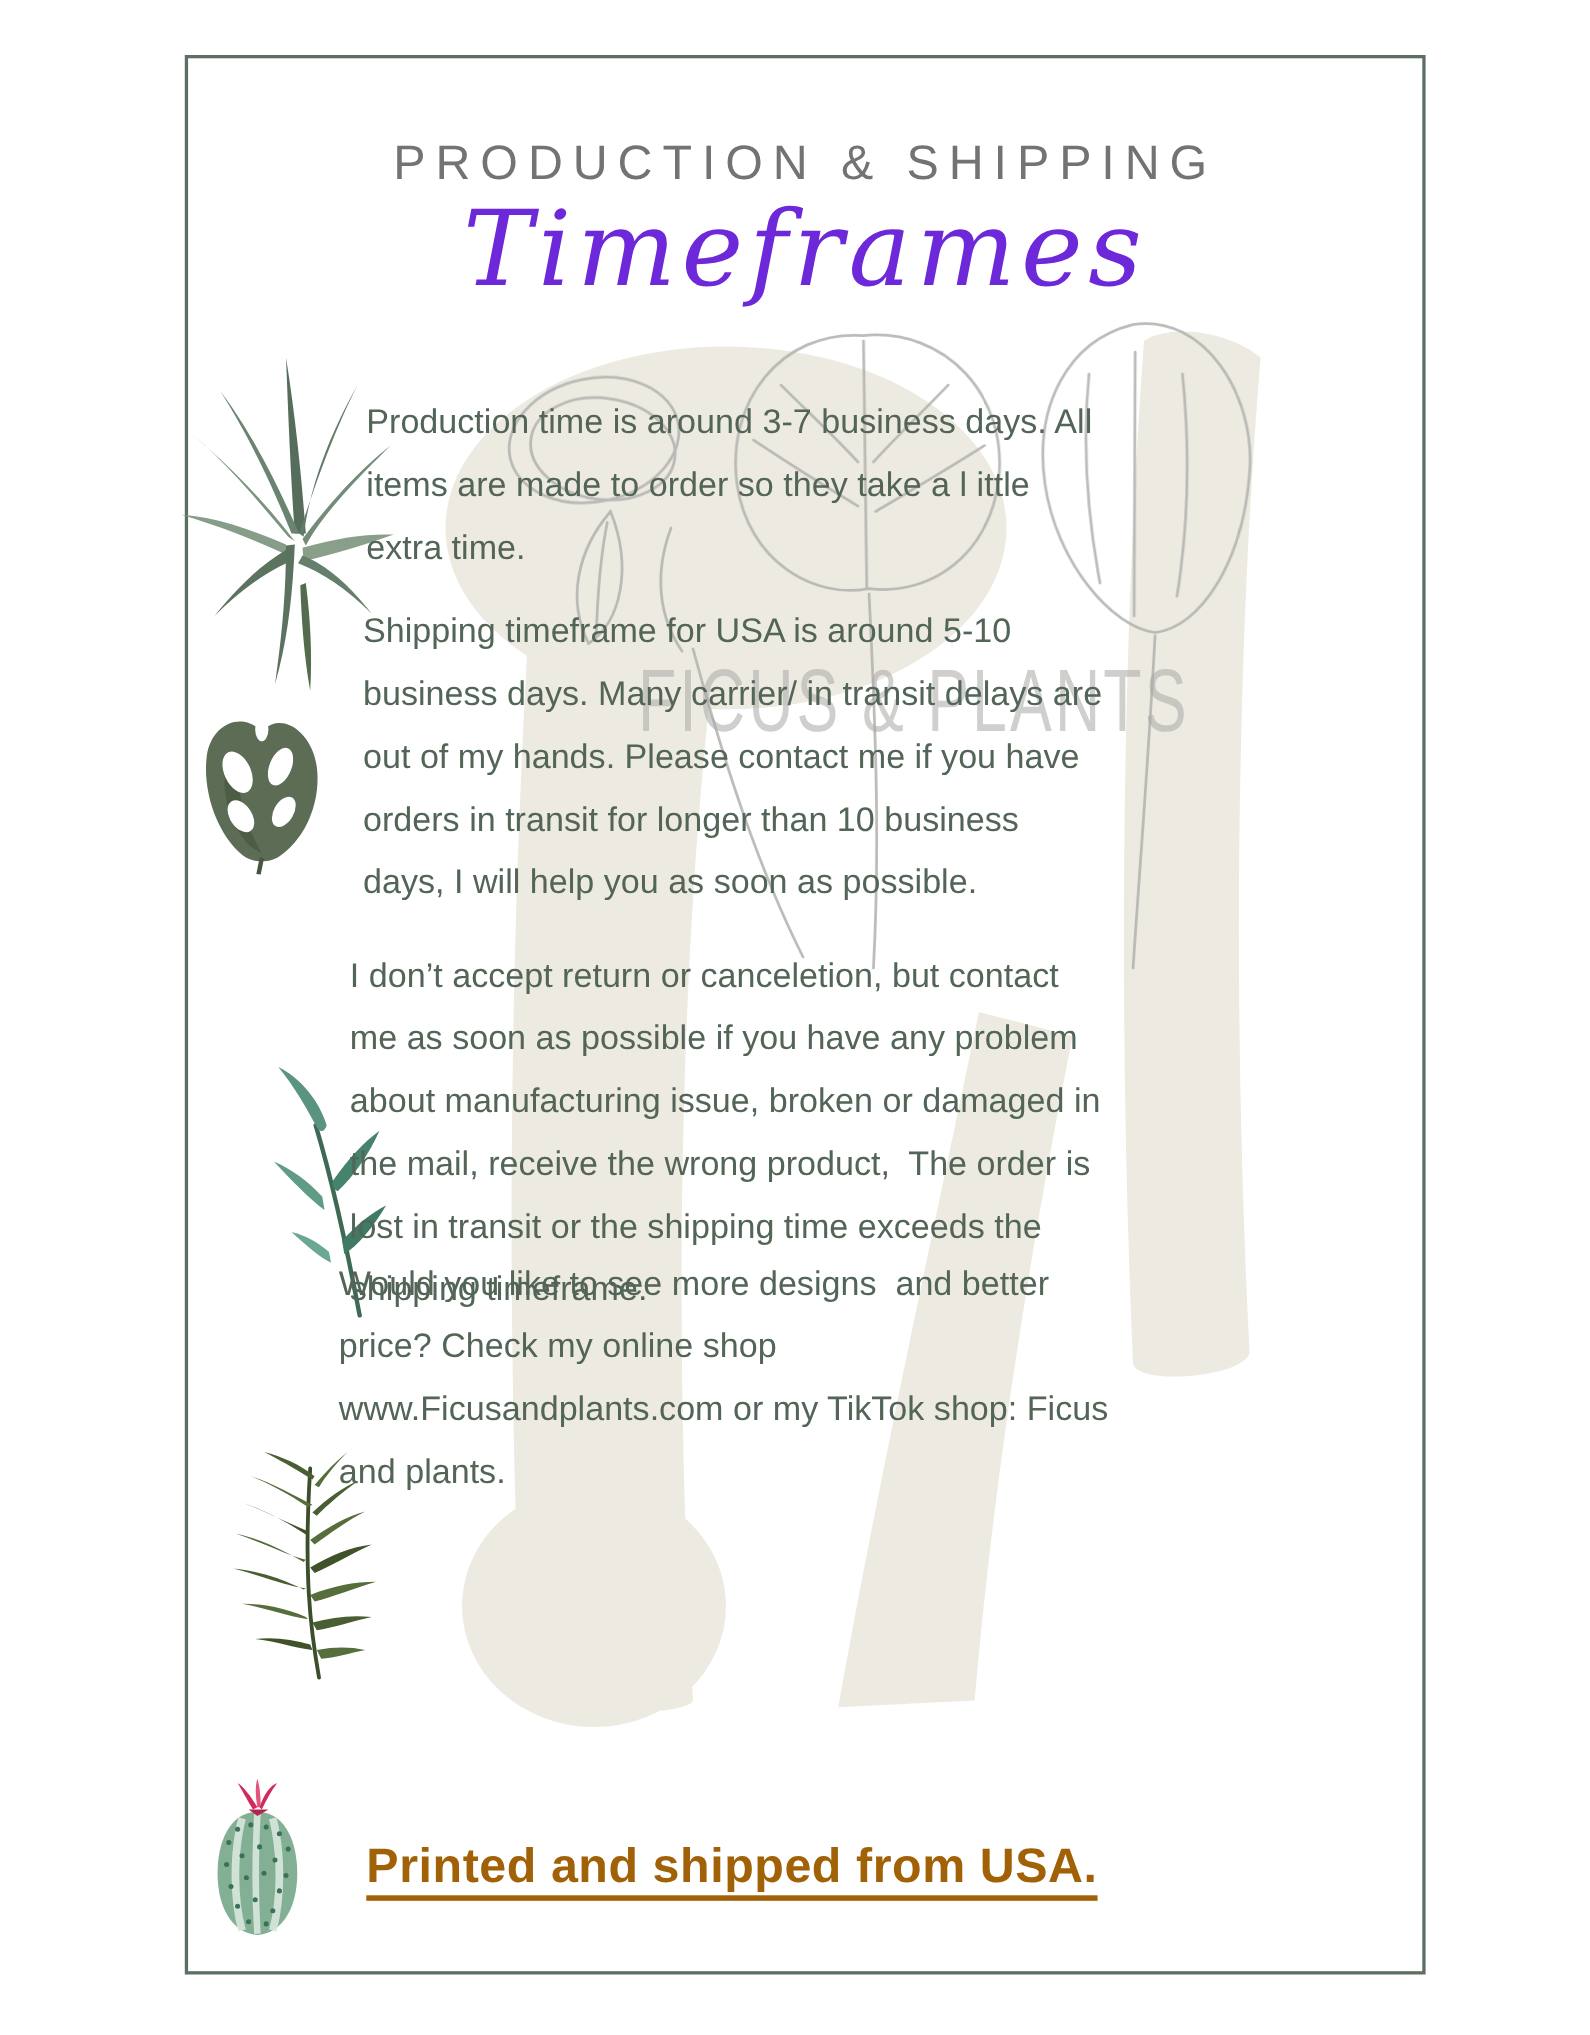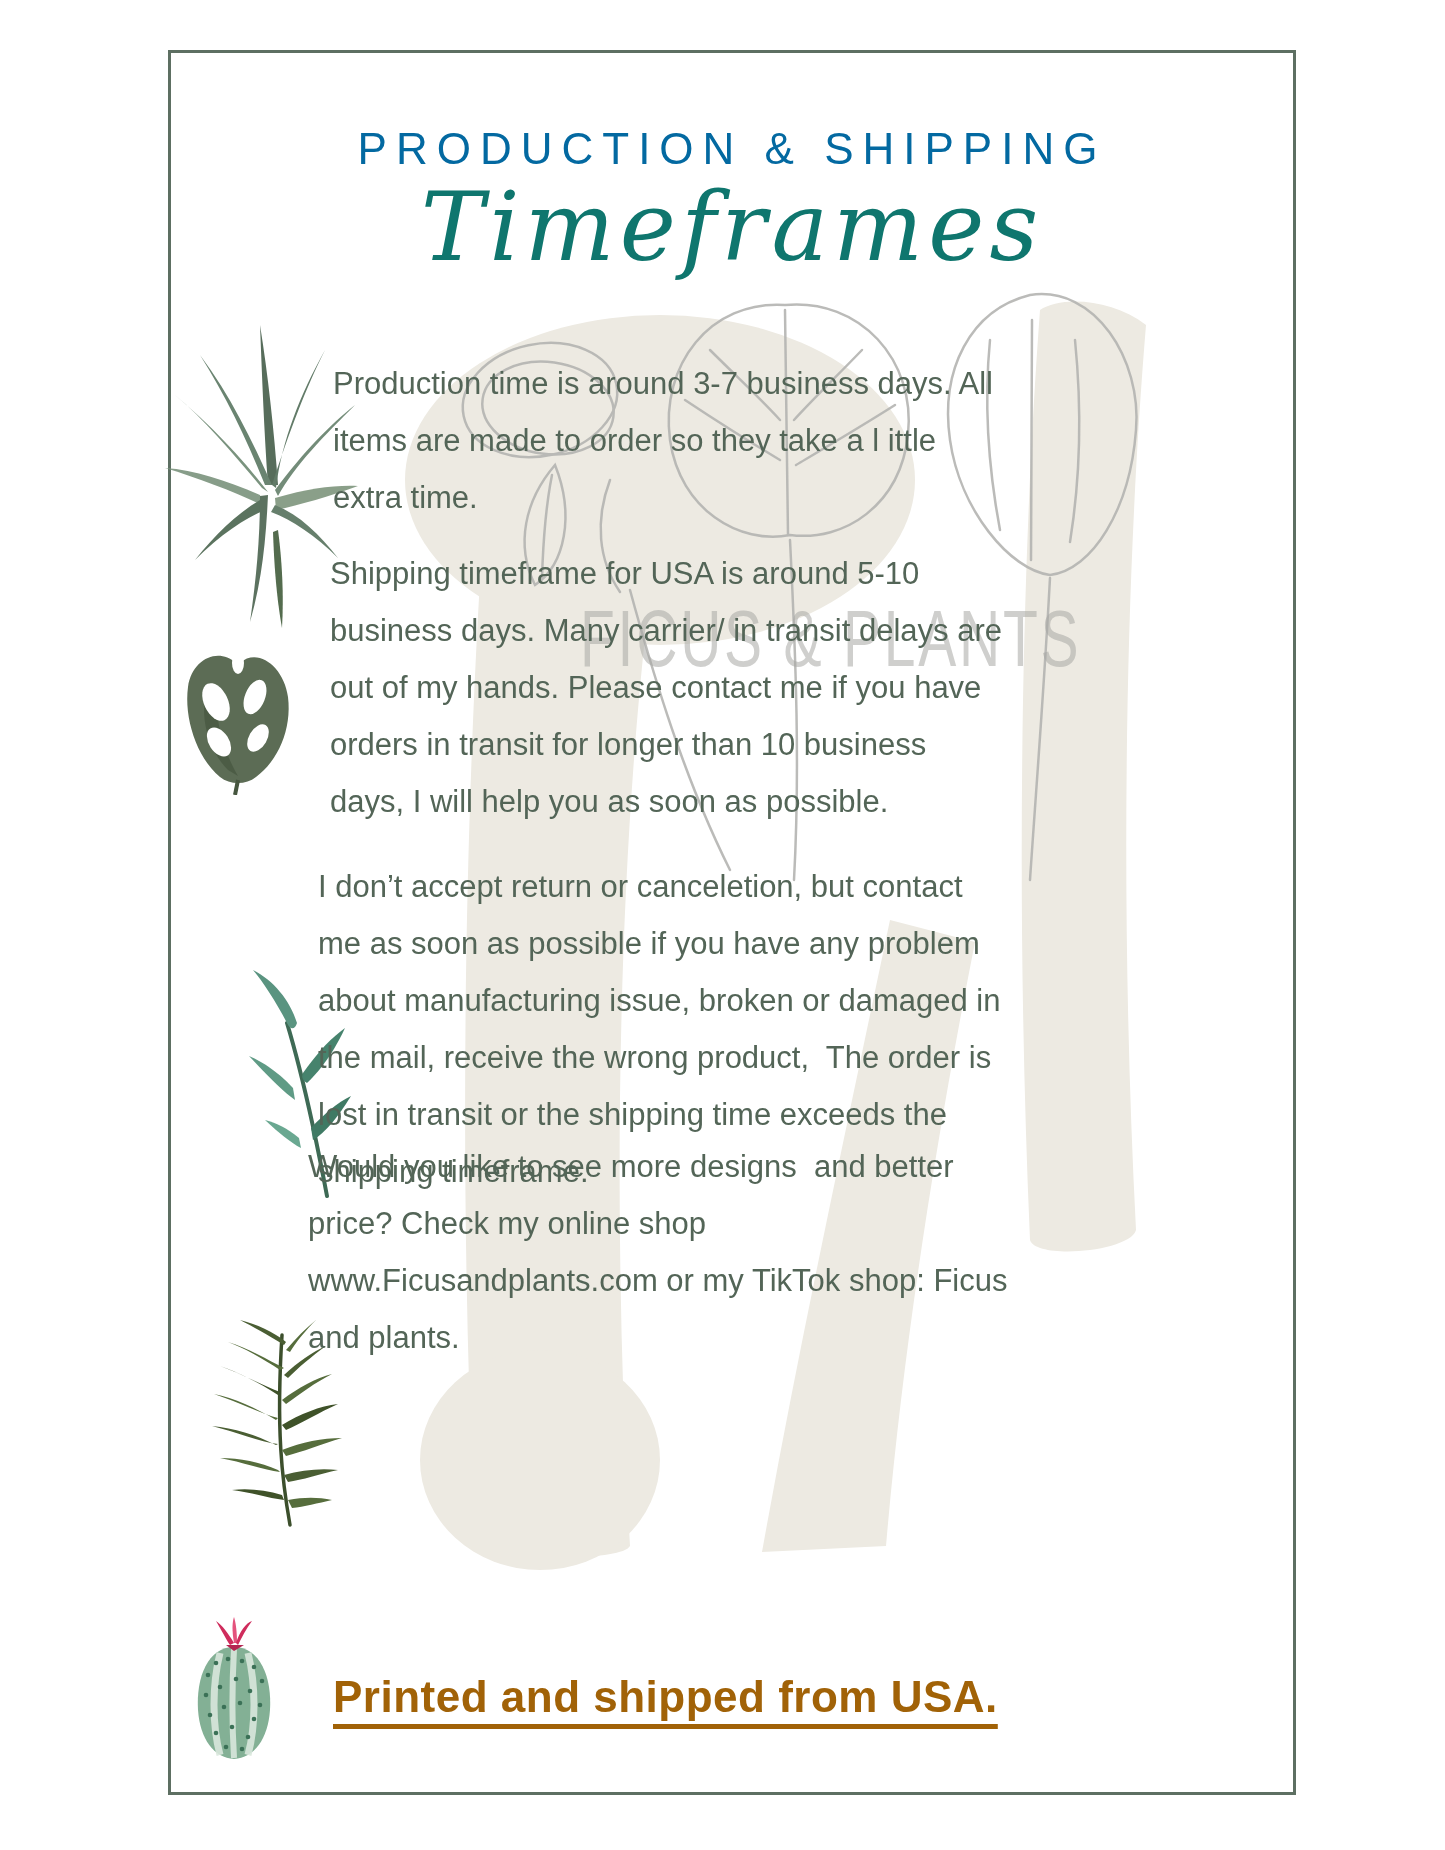--- a/index.html
+++ b/index.html
@@ -27,28 +27,28 @@
   }
   
   .brand{
     position:absolute;left:168px;top:82px;width:1128px;
     text-align:center;font-size:29px;font-weight:700;letter-spacing:6px;
     color:#405645;
   }
   .title{
     position:absolute;left:168px;top:124px;width:1128px;
     text-align:center;font-size:44px;font-weight:400;letter-spacing:9px;
-    color:#0369a1;
+    color:#737373;
   }
   .script{
     position:absolute;left:168px;top:172px;width:1128px;
     text-align:center;
     font-family:"DejaVu Serif", serif;font-style:italic;
     font-size:95px;letter-spacing:5px;font-weight:400;
-    color:#0f766e;
+    color:#6d28d9;
   }
   
   .para{
     position:absolute;margin:0;
     width:860px;
     font-size:31px;line-height:57px;
     color:#536557;
     white-space:pre-wrap;
   }
   .p1{left:333px;top:355px;}

